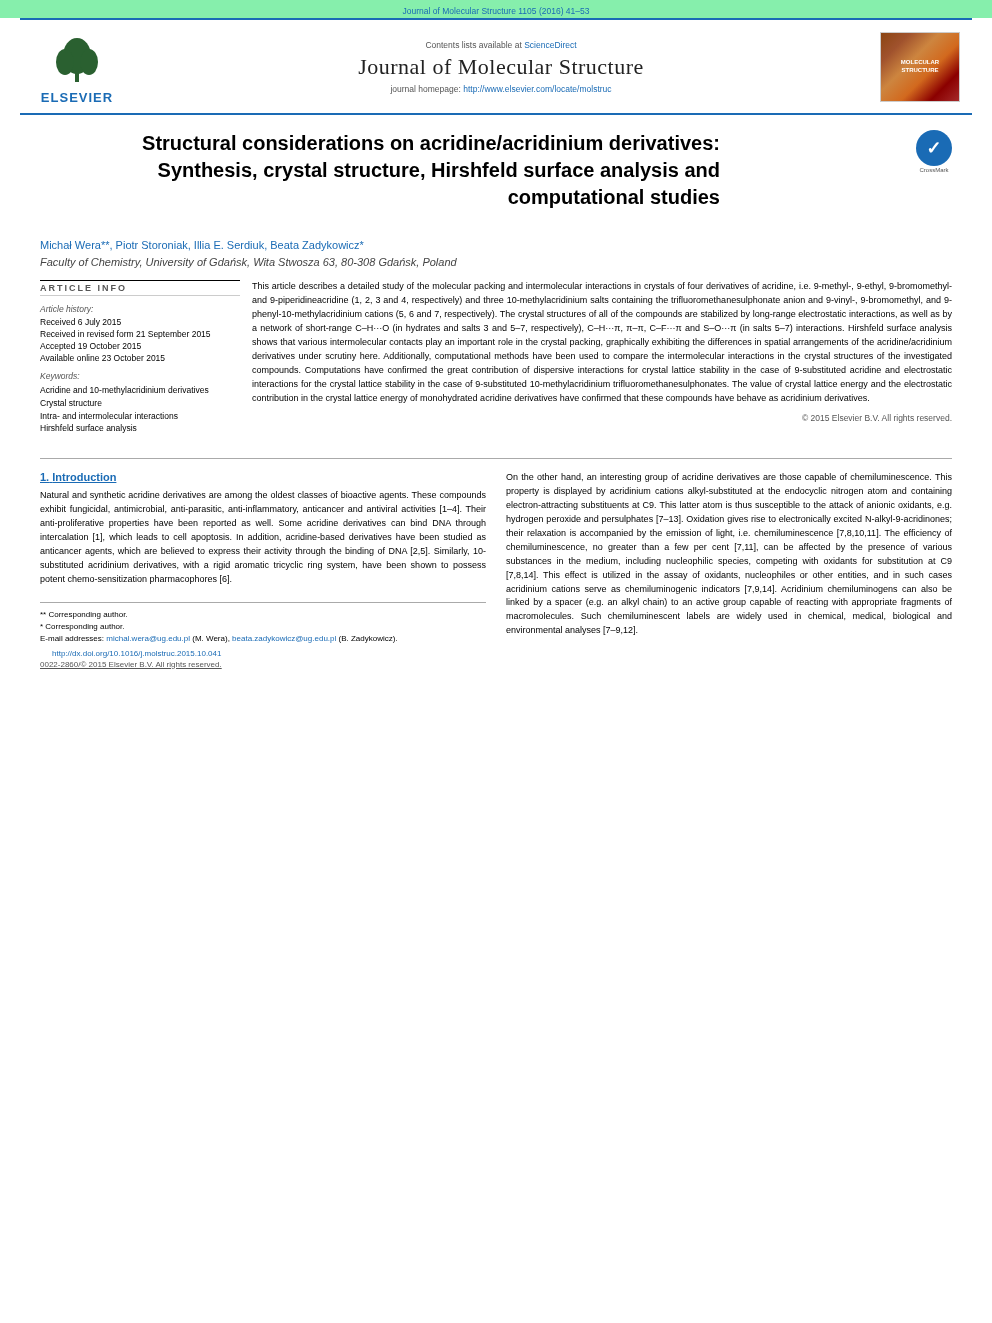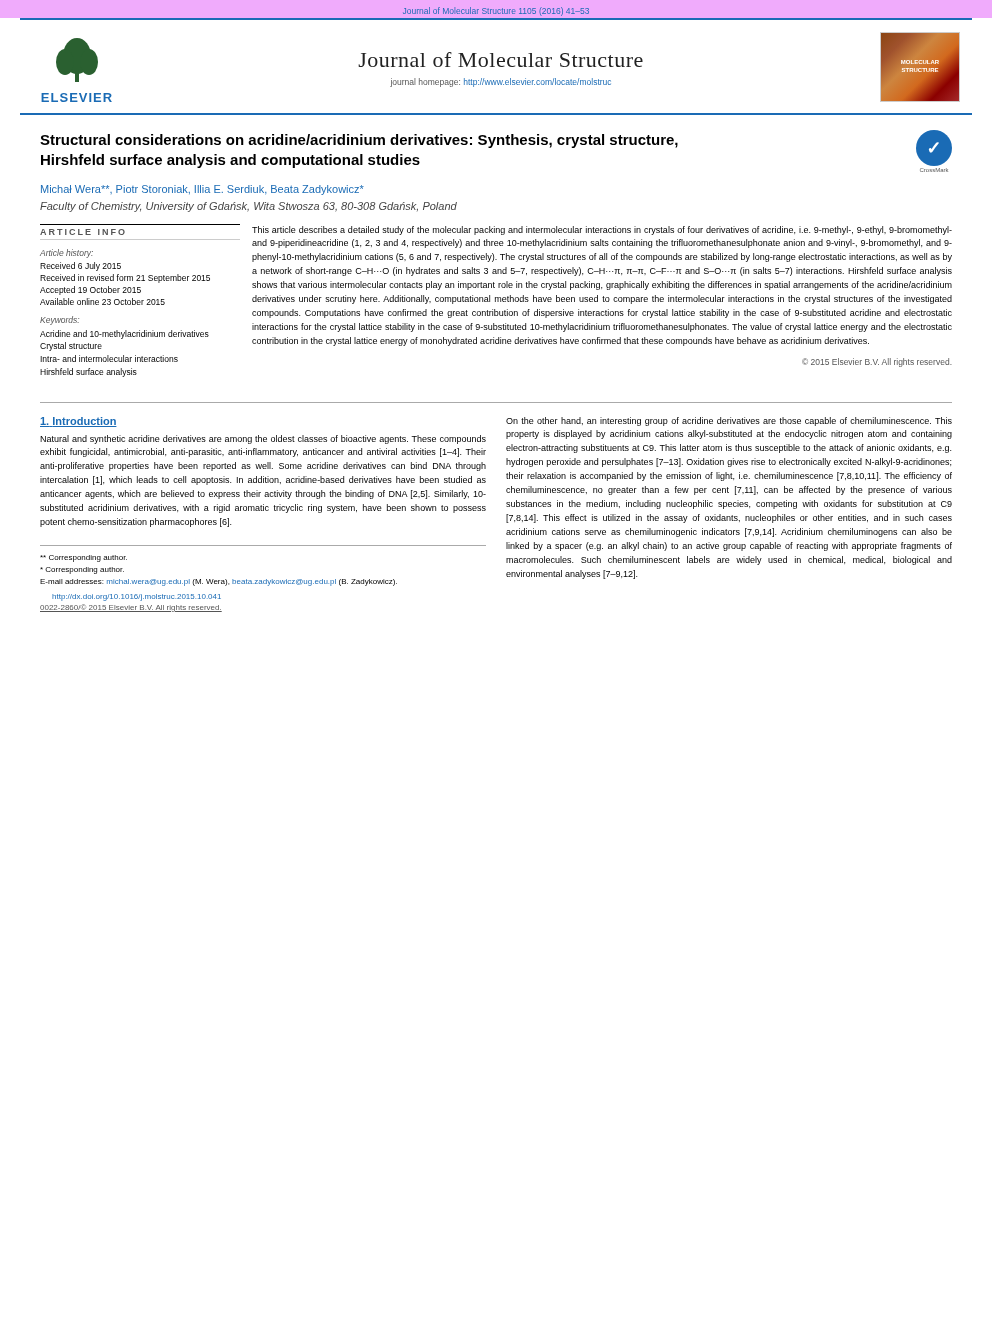--- a/index.html
+++ b/index.html
@@ -7,21 +7,21 @@
       background: #fff;
       font-family: 'Times New Roman', Times, serif;
       font-size: 10px;
       color: #000;
       width: 992px;
       min-height: 1323px;
     }
 
     
     .top-bar {
-      background: #f0abfc;
+      background: #86efac;
       text-align: center;
       padding: 6px 0 2px 0;
       font-size: 8.5px;
       color: #1a6bb5;
       font-family: Arial, sans-serif;
     }
 
     .journal-header {
       display: flex;
       align-items: center;
@@ -111,27 +111,28 @@
       line-height: 1.3;
     }
 
     
     .article-content {
       padding: 15px 40px 20px 40px;
     }
 
     
     .article-title {
-      font-size: 15px;
+      font-size: 20px;
       font-weight: bold;
       font-family: Arial, sans-serif;
       color: #000;
       line-height: 1.35;
-      margin-bottom: 12px;
+      margin-bottom: 28px;
       max-width: 680px;
+      text-align: right;
     }
 
     .crossmark-circle {
       width: 36px;
       height: 36px;
       border-radius: 50%;
       background: #1a6bb5;
       display: flex;
       align-items: center;
       justify-content: center;
@@ -319,20 +320,24 @@
     <svg class="elsevier-tree" viewBox="0 0 60 60">
 
       <rect x="28" y="40" width="4" height="14" fill="#2a6030"></rect>
       <ellipse cx="30" cy="28" rx="14" ry="18" fill="#2a6030"></ellipse>
       <ellipse cx="18" cy="34" rx="9" ry="13" fill="#2a6030"></ellipse>
       <ellipse cx="42" cy="34" rx="9" ry="13" fill="#2a6030"></ellipse>
     </svg>
     <div class="elsevier-label">ELSEVIER</div>
   </div>
   <div class="journal-title-block">
+    <div class="contents-line">
+      <span>Contents lists available at</span>
+      <a style="color:#1a6bb5;">ScienceDirect</a>
+    </div>
     <div class="journal-main-title">Journal of Molecular Structure</div>
     <div class="homepage-line">
       <span>journal homepage:</span>
       <a style="color:#1a6bb5;">http://www.elsevier.com/locate/molstruc</a>
     </div>
   </div>
   <div class="journal-thumb">
     <div class="journal-thumb-text">MOLECULAR
 STRUCTURE</div>
   </div>

